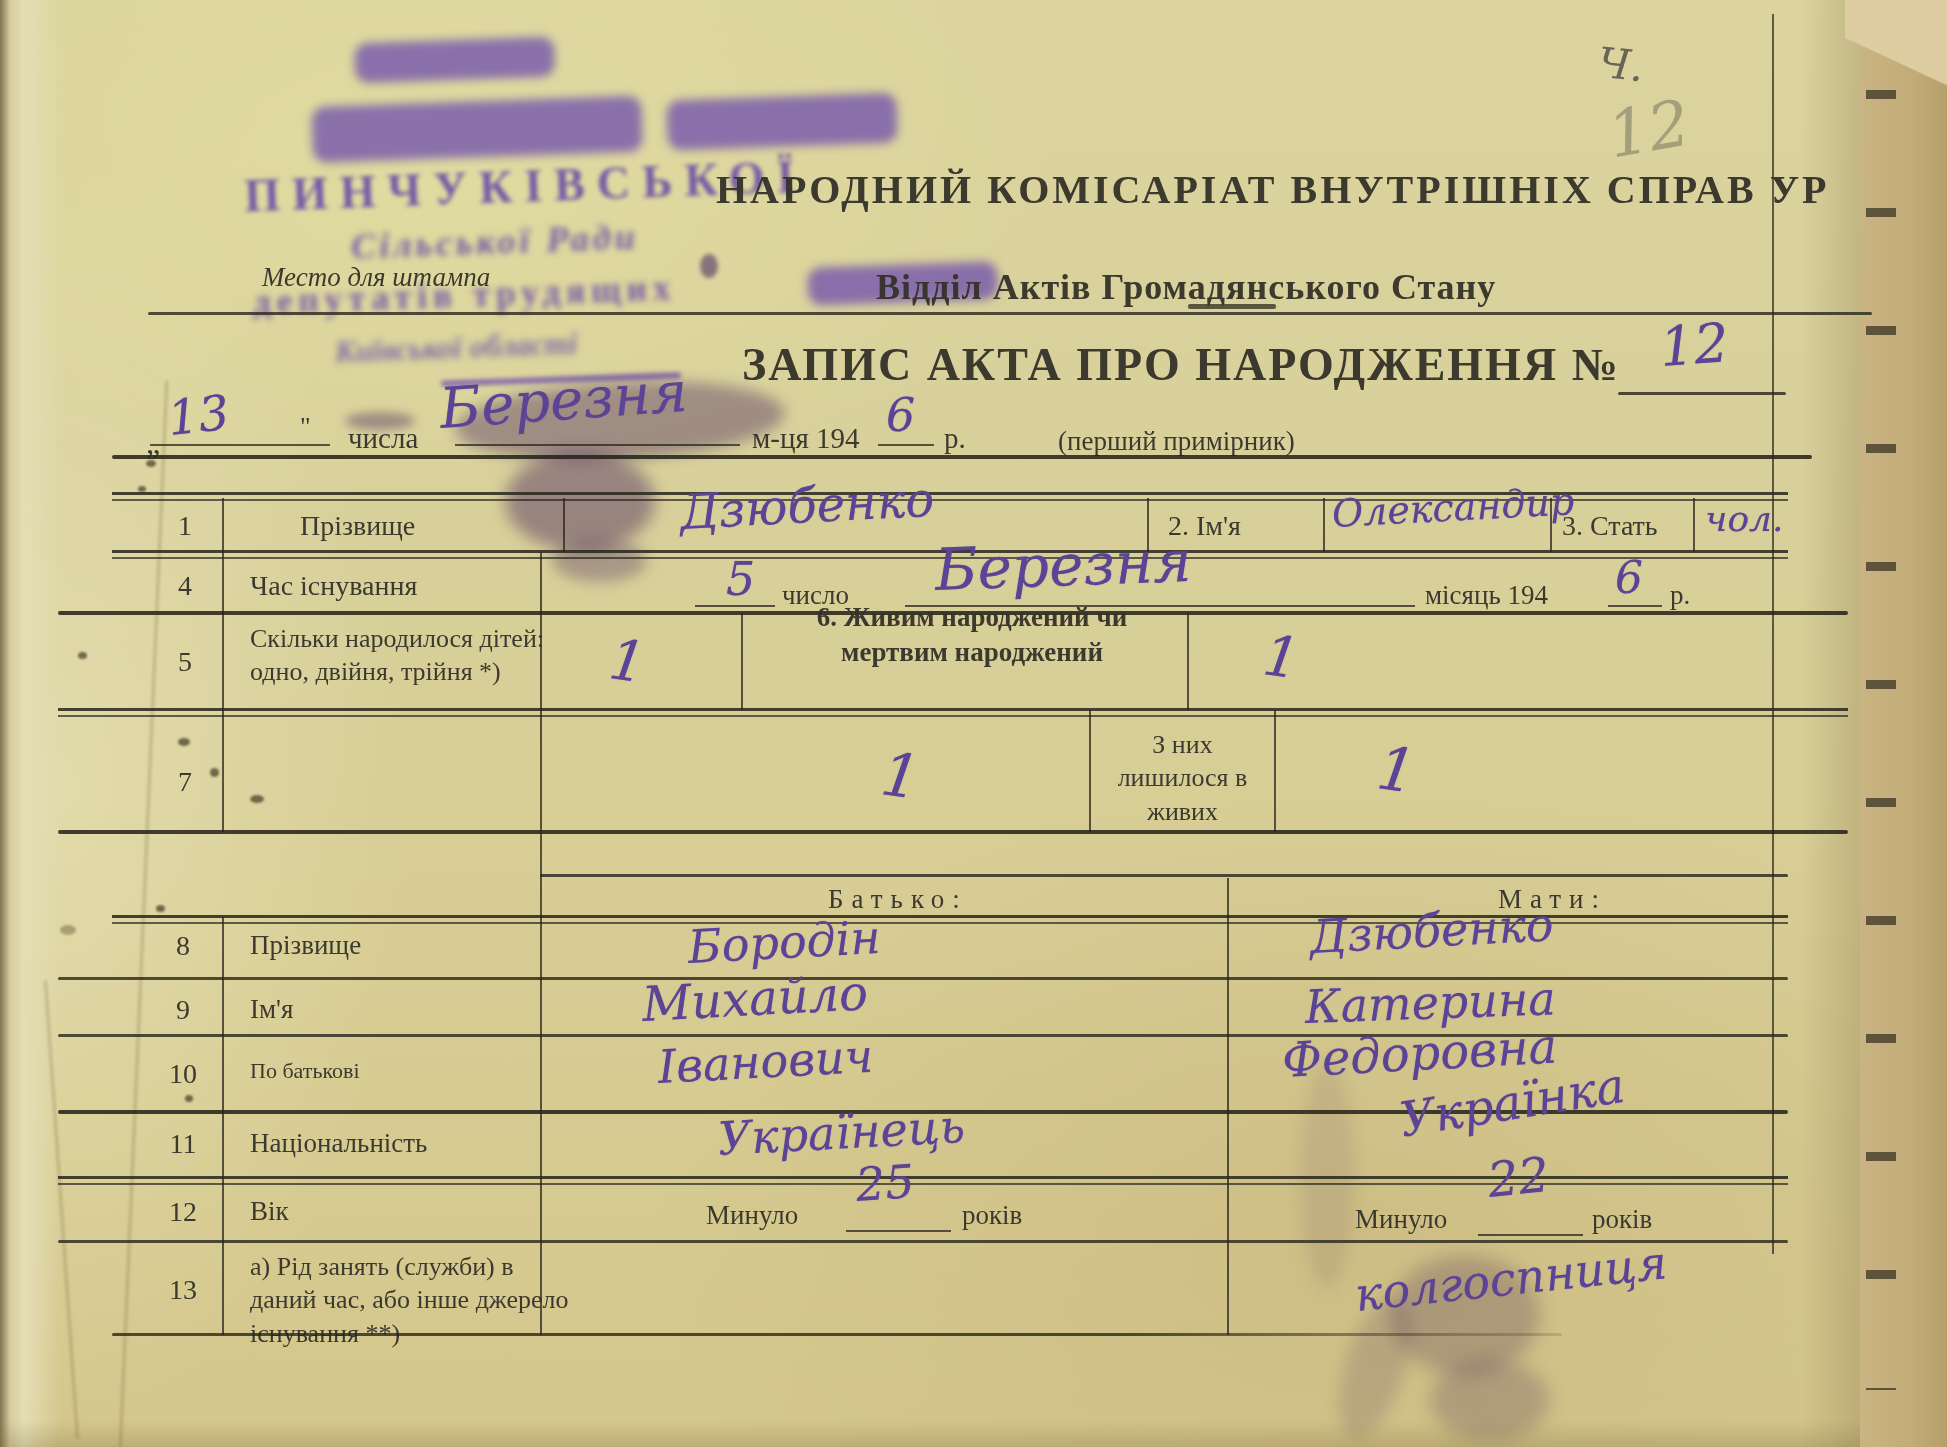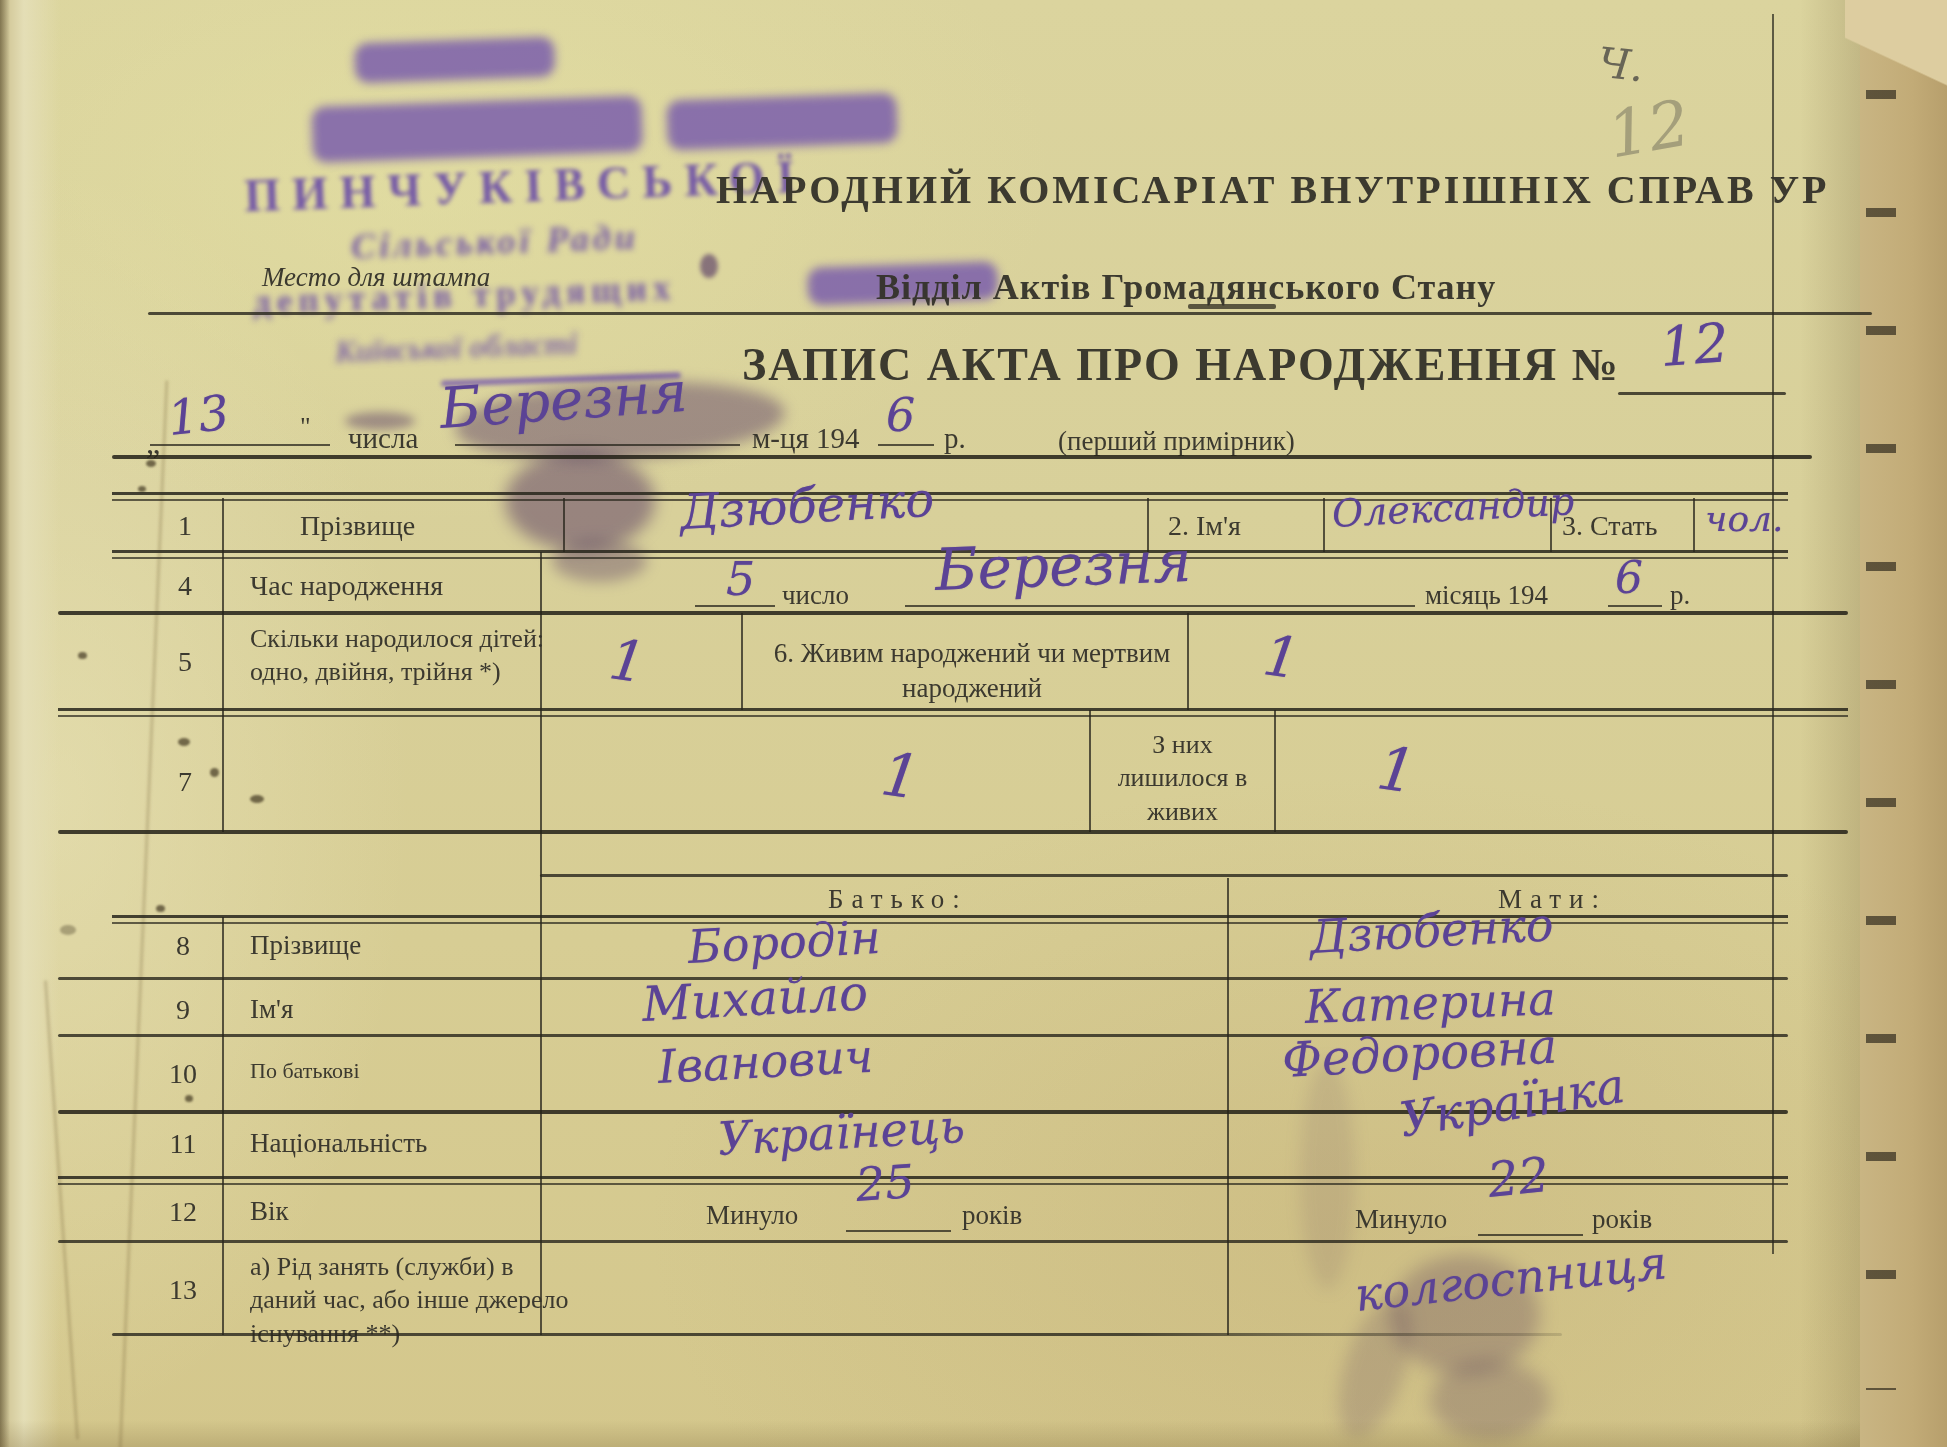--- a/index.html
+++ b/index.html
@@ -161,37 +161,37 @@
   <div class="t" style="left:1168px;top:510px;font-size:28px;">2. Ім'я</div>
   <div class="vline" style="left:1323px;top:498px;height:54px;"></div>
   <div class="hand" style="left:1332px;top:492px;font-size:38px;transform:rotate(-3deg);">Олександир</div>
   <div class="vline" style="left:1550px;top:498px;height:54px;"></div>
   <div class="t" style="left:1562px;top:510px;font-size:28px;">3. Стать</div>
   <div class="vline" style="left:1693px;top:498px;height:54px;"></div>
   <div class="hand" style="left:1705px;top:498px;font-size:36px;">чол.</div>
   <div class="ruled" style="left:112px;top:550px;width:1676px;"></div>
 
   <div class="t" style="left:165px;top:570px;font-size:28px;width:40px;text-align:center;">4</div>
-  <div class="t" style="left:250px;top:570px;font-size:28px;">Час народження</div>
+  <div class="t" style="left:250px;top:570px;font-size:28px;">Час існування</div>
   <div class="hand" style="left:726px;top:552px;font-size:46px;">5</div>
   <div class="uline" style="left:695px;top:605px;width:80px;"></div>
   <div class="t" style="left:782px;top:580px;font-size:27px;">число</div>
   <div class="uline" style="left:905px;top:605px;width:510px;"></div>
   <div class="hand" style="left:935px;top:536px;font-size:58px;transform:rotate(-2deg);">Березня</div>
   <div class="t" style="left:1425px;top:580px;font-size:27px;">місяць 194</div>
   <div class="hand" style="left:1615px;top:552px;font-size:44px;">6</div>
   <div class="uline" style="left:1608px;top:605px;width:54px;"></div>
   <div class="t" style="left:1670px;top:580px;font-size:27px;">р.</div>
   <div class="rulet" style="left:58px;top:611px;width:1790px;"></div>
 
   <div class="t" style="left:165px;top:646px;font-size:28px;width:40px;text-align:center;">5</div>
   <div class="t wrap" style="left:250px;top:622px;font-size:26px;width:300px;">Скільки народилося дітей: одно, двійня, трійня *)</div>
   <div class="hand" style="left:610px;top:626px;font-size:56px;transform:rotate(8deg);">1</div>
   <div class="vline" style="left:741px;top:613px;height:97px;"></div>
-  <div class="t wrap ctr" style="left:762px;top:636px;font-size:27px;width:420px;">6. Живим народжений чи мертвим народжений</div>
+  <div class="t wrap ctr" style="left:762px;top:600px;font-size:27px;width:420px;font-weight:bold;">6. Живим народжений чи мертвим народжений</div>
   <div class="vline" style="left:1187px;top:613px;height:97px;"></div>
   <div class="hand" style="left:1264px;top:622px;font-size:56px;transform:rotate(8deg);">1</div>
   <div class="ruled" style="left:58px;top:708px;width:1790px;"></div>
 
   <div class="t" style="left:165px;top:766px;font-size:28px;width:40px;text-align:center;">7</div>
   <div class="hand" style="left:882px;top:738px;font-size:60px;transform:rotate(8deg);">1</div>
   <div class="vline" style="left:1089px;top:710px;height:122px;"></div>
   <div class="t wrap ctr" style="left:1100px;top:728px;font-size:26px;width:165px;">З них лишилося в живих</div>
   <div class="vline" style="left:1274px;top:710px;height:122px;"></div>
   <div class="hand" style="left:1378px;top:732px;font-size:60px;transform:rotate(8deg);">1</div>

